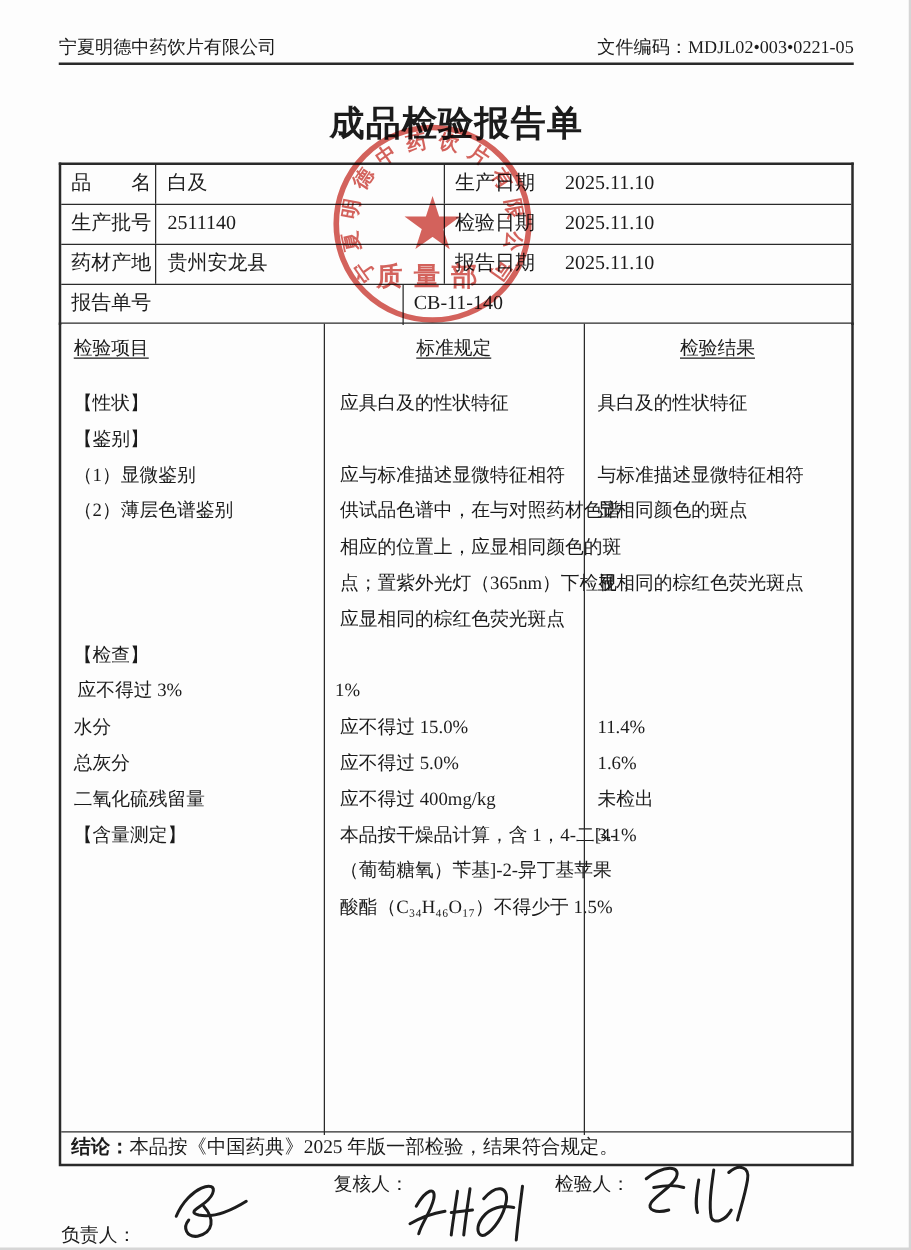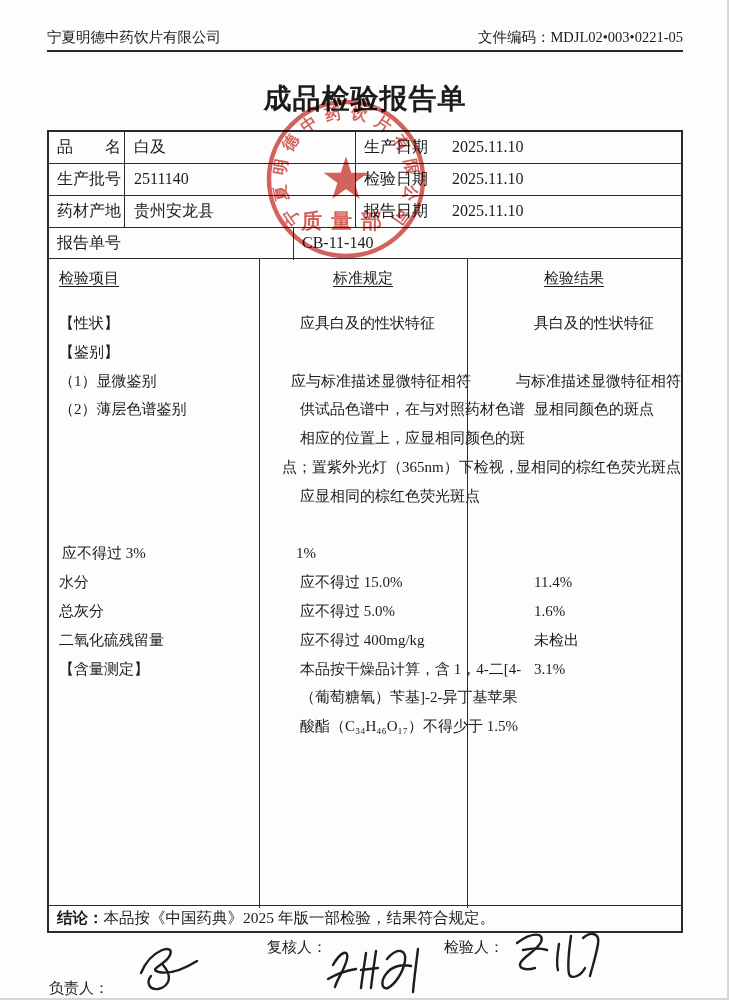--- a/index.html
+++ b/index.html
@@ -28,35 +28,35 @@
     position:absolute; left:47px; top:130px; width:636px;
     border:2px solid #2a2a2a; border-bottom:none; font-size:16px;
   }
   .irow { display:flex; height:32px; line-height:30px; border-bottom:1px solid #2a2a2a; white-space:nowrap; }
   .irow:last-child { border-bottom:none; }
   .ilabel  { width:76px;  border-right:1px solid #2a2a2a; padding-left:8px; }
   .ivalue  { width:231px; border-right:1px solid #2a2a2a; padding-left:9px; }
   .iright  { flex:1; display:flex; }
   .ilabel2 { width:88px; padding-left:8px; }
   .ivalue2 { margin-left:8px; }
-  .ilabel-wide { width:245px; border-right:1px solid #2a2a2a; padding-left:8px; }
+  .ilabel-wide { width:274px; border-right:1px solid #2a2a2a; padding-left:8px; }
   .ivalue-wide { flex:1; padding-left:8px; }
   
   .results {
     position:absolute; left:47px; top:258px; width:636px; height:675px;
     border:2px solid #2a2a2a; border-top:1px solid #2a2a2a; font-size:15px;
   }
   .vline { position:absolute; top:0; width:1px; height:649px; background:#2a2a2a; }
   .v1 { left:210px; } .v2 { left:418px; }
   .rhead { display:flex; height:50px; padding-top:10px; }
   .rh { text-decoration:underline; text-underline-offset:3px;margin-top:22px; }
   .rh1 { width:210px; padding-left:10px; }
   .rh2 { width:208px; text-align:center; }
   .rh3 { flex:1; text-align:center; }
-  .rrow { display:flex; height:28.8px; line-height:28.8px; white-space:nowrap;gap:28px; }
+  .rrow { display:flex; height:28.8px; line-height:28.8px; white-space:nowrap; }
   .c1 { width:210px; padding-left:10px; }
   .c2 { width:208px; padding-left:13px; }
   .c3 { flex:1; padding-left:11px; }
   .concl {
     position:absolute; left:0; right:0; bottom:0; height:26px;
     border-top:1px solid #2a2a2a; line-height:24px; padding-left:8px;
     font-size:15.5px; white-space:nowrap; background:transparent;
   }
   .concl .clabel { font-weight:bold; }
   
@@ -156,20 +156,21 @@
         <div class="c c1"></div>
         <div class="c c2">点；置紫外光灯（365nm）下检视，</div>
         <div class="c c3">显相同的棕红色荧光斑点</div>
       </div>
       <div class="rrow">
         <div class="c c1"></div>
         <div class="c c2">应显相同的棕红色荧光斑点</div>
         <div class="c c3"></div>
       </div>
       <div class="rrow">
+        <div class="c c1">【检查】</div>
         <div class="c c2"></div>
         <div class="c c3"></div>
       </div>
       <div class="rrow">
         <div class="c c2">应不得过 3%</div>
         <div class="c c3">1%</div>
       </div>
       <div class="rrow">
         <div class="c c1">水分</div>
         <div class="c c2">应不得过 15.0%</div>

